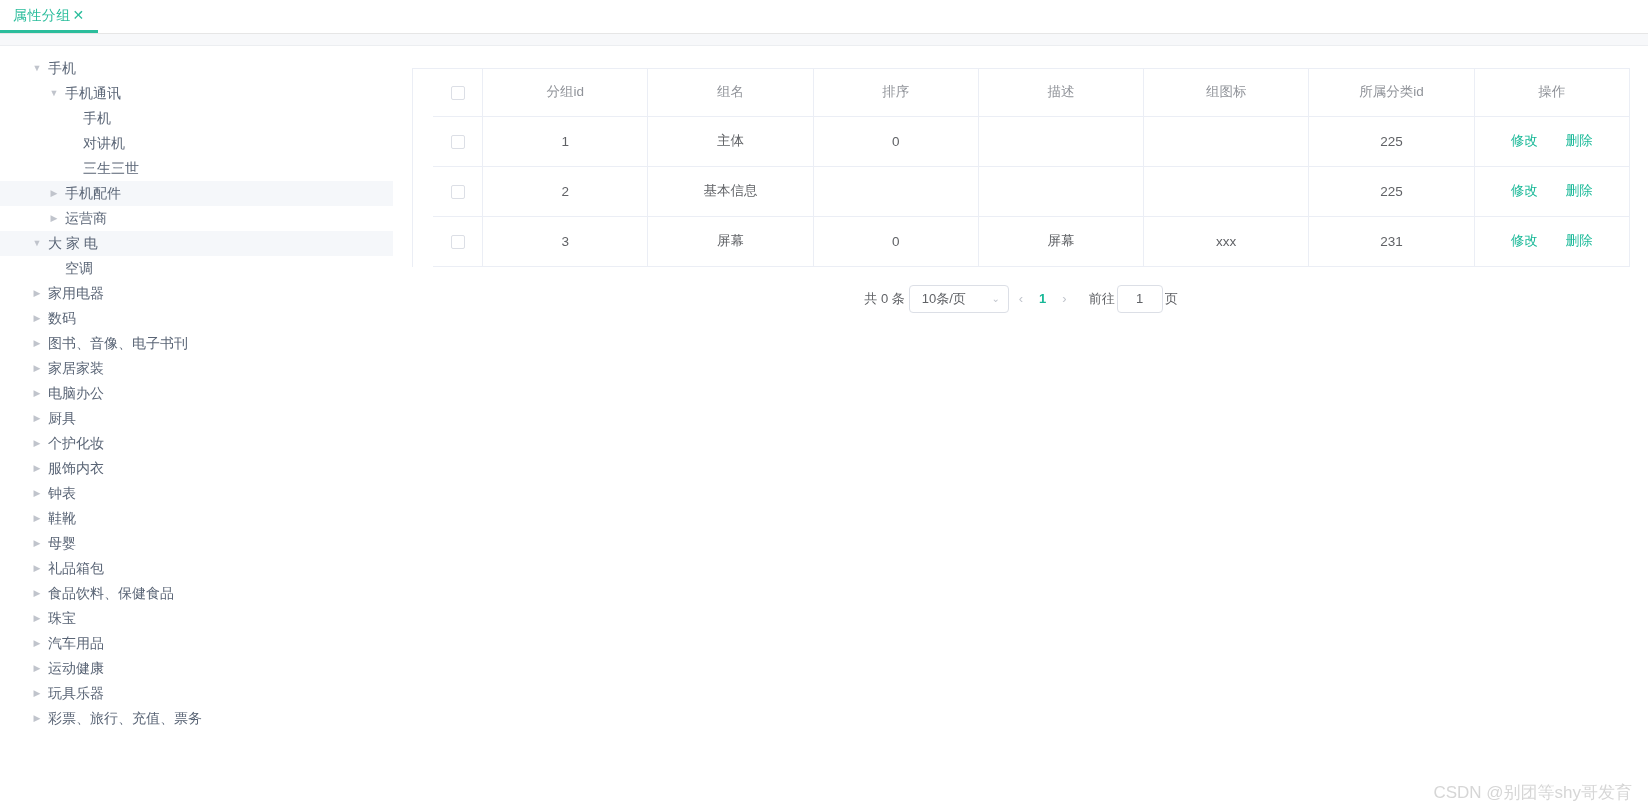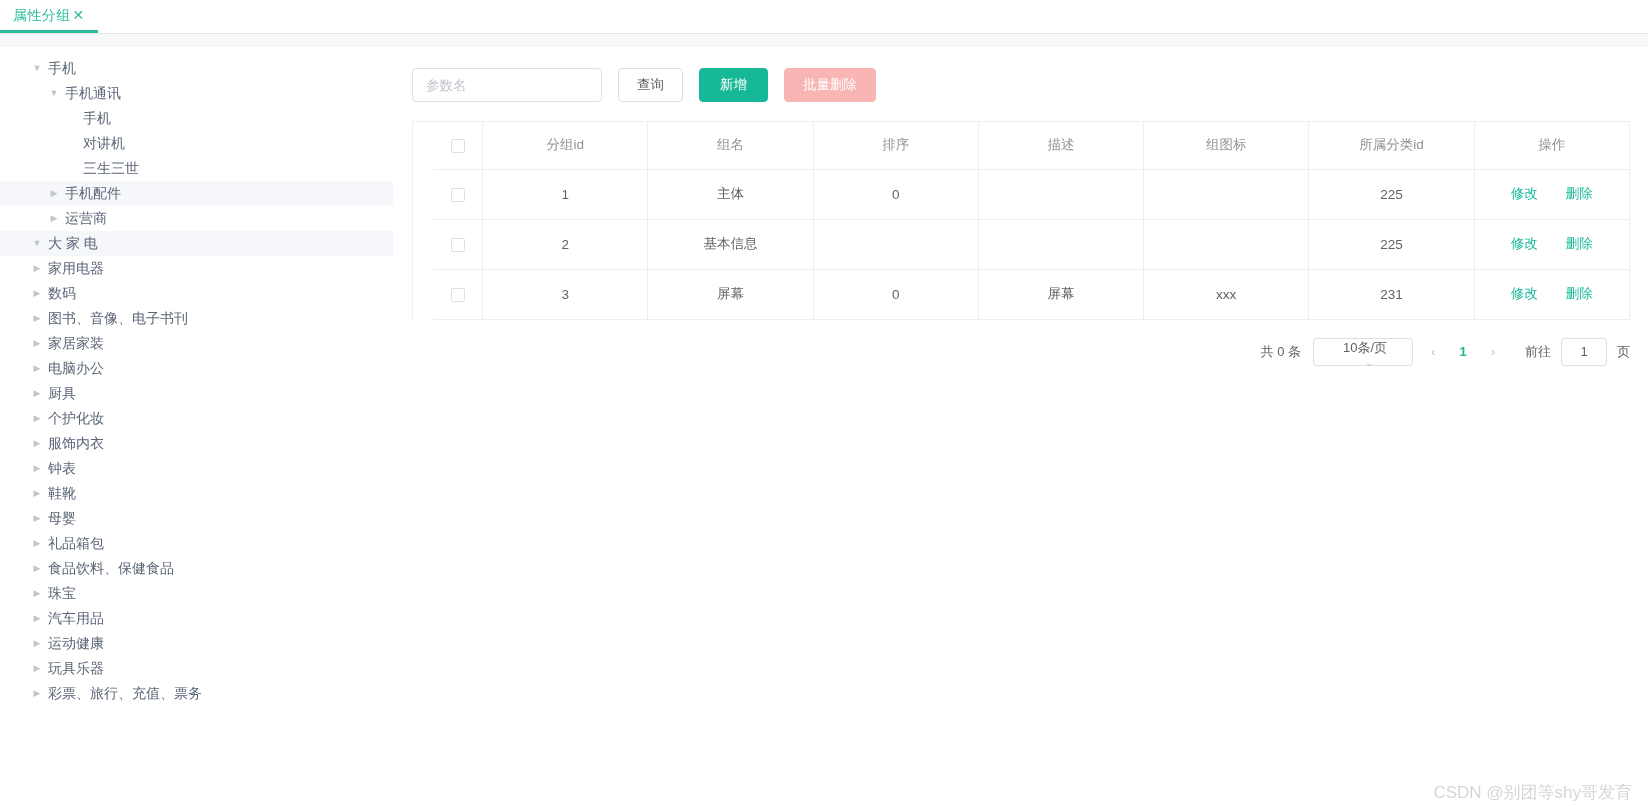--- a/index.html
+++ b/index.html
@@ -193,40 +193,39 @@
     font-size: 13.5px;
     cursor: pointer;
     margin: 0 14px;
     text-decoration: none;
   }
 
   
   .pager {
     display: flex;
     align-items: center;
-    justify-content: flex-end;
-    gap: 10px;
+    justify-content: center;
+    gap: 2px;
     padding: 18px 0 0 0;
     font-size: 13px;
     color: #606266;
   }
   .pager-total { color: #606266; margin-right: 2px; }
   .pager-select {
     height: 28px;
     min-width: 100px;
     border: 1px solid #dcdfe6;
     border-radius: 4px;
     display: flex;
     align-items: center;
     justify-content: space-between;
     padding: 0 8px 0 12px;
     color: #606266;
     cursor: pointer;
     background: #fff;
-    flex-direction: column;
   }
   .pager-select .chev { color: #c0c4cc; font-size: 10px; margin-left: 8px; }
   .pager-arrow {
     color: #c0c4cc;
     font-size: 13px;
     cursor: pointer;
     padding: 0 8px;
     user-select: none;
   }
   .pager-page {
@@ -303,20 +302,24 @@
           <span class="tree-label">手机配件</span>
         </div>
         <div class="tree-node lvl1">
           <span class="caret">▶</span>
           <span class="tree-label">运营商</span>
         </div>
         <div class="tree-node lvl0 hl">
           <span class="caret">▼</span>
           <span class="tree-label">大 家 电</span>
         </div>
+        <div class="tree-node lvl1">
+          <span class="caret none">▶</span>
+          <span class="tree-label">空调</span>
+        </div>
         <div class="tree-node lvl0">
           <span class="caret">▶</span>
           <span class="tree-label">家用电器</span>
         </div>
         <div class="tree-node lvl0">
           <span class="caret">▶</span>
           <span class="tree-label">数码</span>
         </div>
         <div class="tree-node lvl0">
           <span class="caret">▶</span>
@@ -379,26 +382,20 @@
           <span class="tree-label">玩具乐器</span>
         </div>
         <div class="tree-node lvl0">
           <span class="caret">▶</span>
           <span class="tree-label">彩票、旅行、充值、票务</span>
         </div>
       </div>
 
     <div class="content">
 
-      <div class="toolbar">
-        <input class="search-input" type="text" placeholder="参数名" style="">
-        <button class="btn btn-default">查询</button>
-        <button class="btn btn-success">新增</button>
-        <button class="btn btn-danger-disabled">批量删除</button>
-      </div>
 
       <div class="table-wrap">
         <table class="grid">
           <colgroup>
             <col class="col-check">
               <col class="col-id">
               <col class="col-name">
               <col class="col-sort">
             <col class="col-desc">
               <col class="col-icon">

